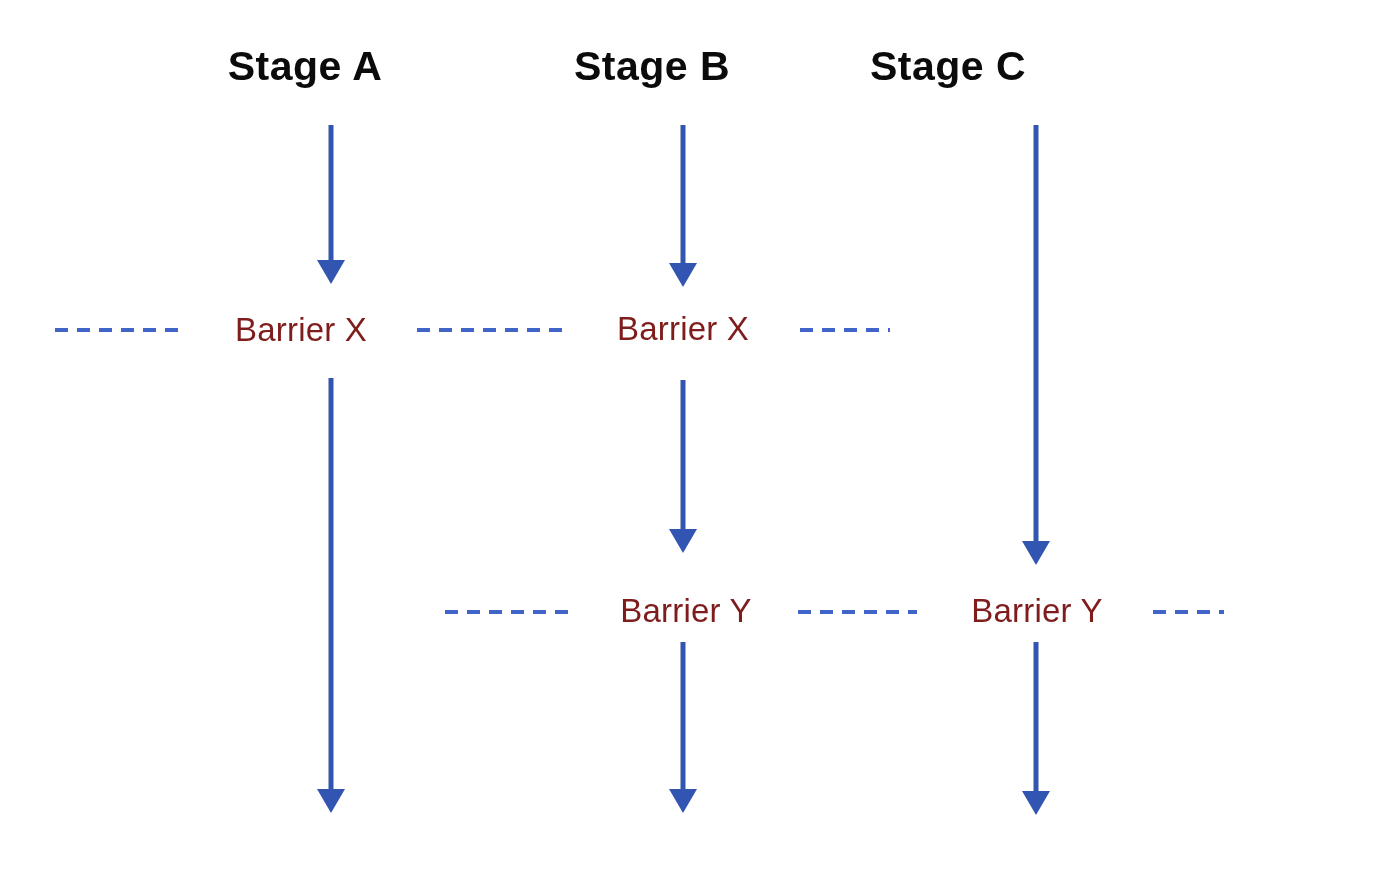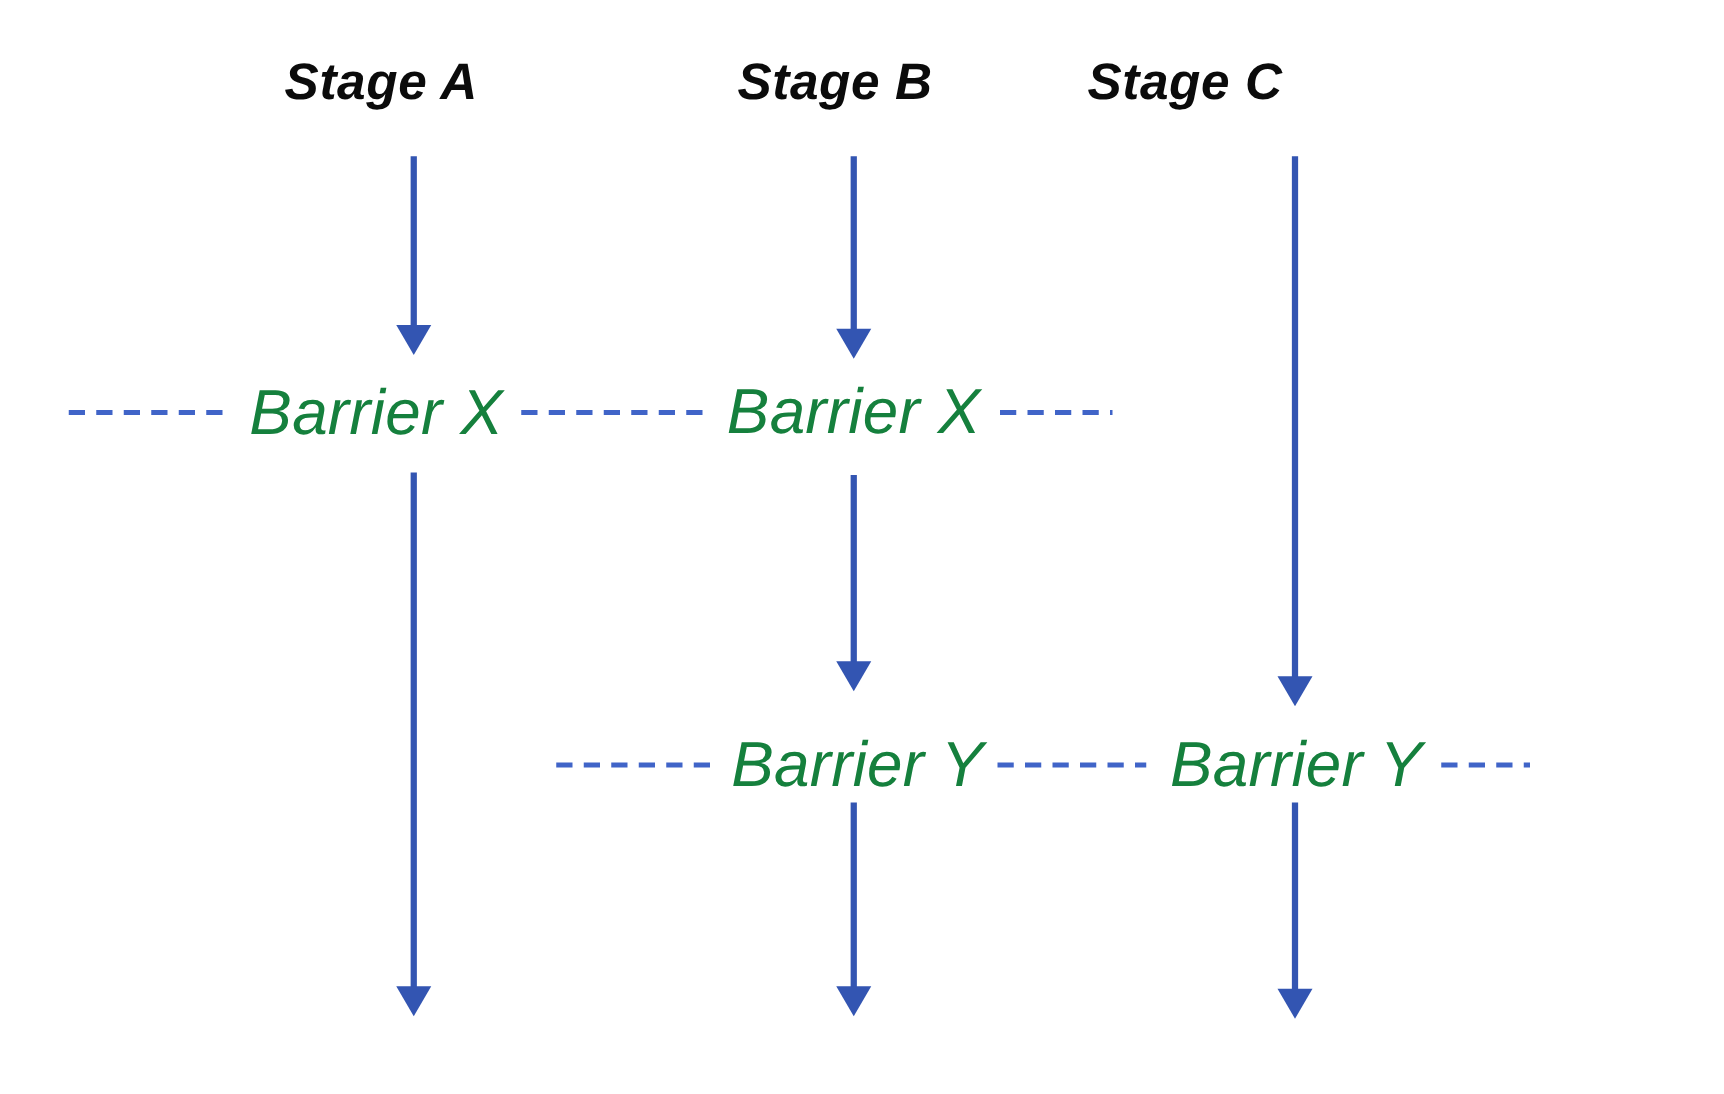--- a/index.html
+++ b/index.html
@@ -8,34 +8,33 @@
     --text:#0b0b0b;
     --bg:#ffffff;
   }
   html,body{margin:0;padding:0;background:var(--bg);}
   .canvas{
     position:relative;
     width:1224px;height:875px;
     background:var(--bg);
     font-family:"Liberation Sans", sans-serif;
     overflow:hidden;
-    font-style:italic;
   }
   .canvas svg{position:absolute;inset:0;}
   .stem{stroke:var(--arrow);stroke-width:5;fill:none;}
   .head{fill:var(--arrow);stroke:none;}
   .dash{stroke:var(--dash);stroke-width:4;fill:none;stroke-dasharray:13 9;}
   .label{
     position:absolute;
     transform:translate(-50%,-50%);
     white-space:nowrap;
     color:var(--text);
   }
   .stage-label{font-size:41px;font-weight:700;letter-spacing:0.5px;}
-  .barrier-label{font-size:51px;font-weight:400;letter-spacing:0.2px;color:#15803d;}
+  .barrier-label{font-size:33px;font-weight:400;letter-spacing:0.2px;color:#7f1d1d;}
 </style>
 </head>
 <body>
 
 <div class="canvas">
 
   <svg width="1379" height="875" viewBox="0 0 1379 875" aria-hidden="true">
 
     <g>
       <line class="stem" x1="331" y1="125" x2="331" y2="262"></line>
@@ -67,21 +66,21 @@
     </g>
 
     <g>
       <line class="dash" x1="445" y1="612" x2="568" y2="612"></line>
       <line class="dash" x1="798" y1="612" x2="917" y2="612"></line>
       <line class="dash" x1="1153" y1="612" x2="1278" y2="612"></line>
     </g>
   </svg>
 
   <div class="label stage-label" style="left:305px;top:66px;">Stage A</div>
-  <div class="label stage-label" style="left:668px;top:66px;text-align:right;">Stage B</div>
+  <div class="label stage-label" style="left:652px;top:66px;text-align:right;">Stage B</div>
   <div class="label stage-label" style="left:948px;top:66px;">Stage C</div>
 
   <div class="label barrier-label" style="left:301px;top:330px;">Barrier X</div>
   <div class="label barrier-label" style="left:683px;top:329px;">Barrier X</div>
 
   <div class="label barrier-label" style="left:686px;top:611px;">Barrier Y</div>
   <div class="label barrier-label" style="left:1037px;top:611px;">Barrier Y</div>
 
 </div>
 

